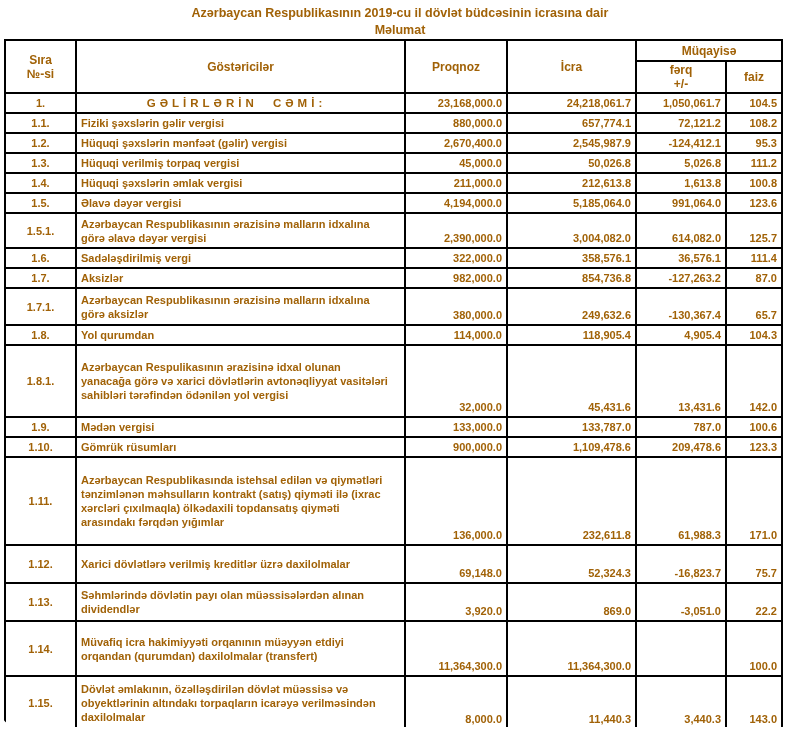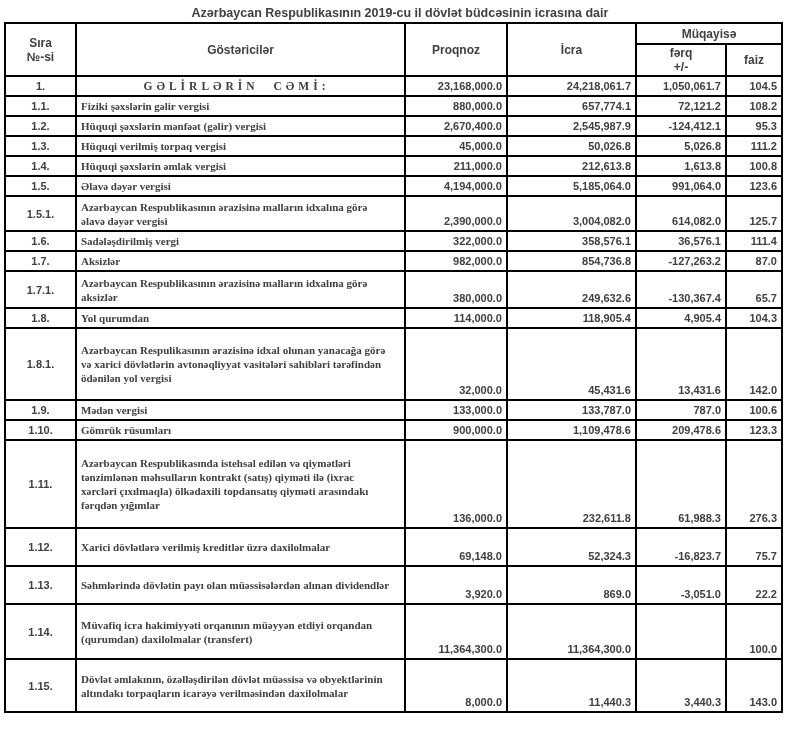--- a/index.html
+++ b/index.html
@@ -4,21 +4,21 @@
 <style>
   html, body {
     margin: 0;
     padding: 0;
     background: #ffffff;
   }
   .page {
     width: 800px;
     height: 727px;
     background: #ffffff;
-    color: #404040;
+    color: #a16207;
     font-family: "Liberation Sans", sans-serif;
     font-weight: bold;
     overflow: hidden;
     box-sizing: border-box;
     border-radius: 18px;
   }
   .title-block {
     padding-top: 5px;
     text-align: center;
     font-size: 12.5px;
@@ -61,21 +61,21 @@
   col.c-prog { width: 102px; }
   col.c-icra { width: 129px; }
   col.c-ferq { width: 90px; }
   col.c-faiz { width: 56px; }
 
   thead tr.head-top { height: 21px; }
   thead tr.head-bottom { height: 32px; }
 
   tbody tr { height: 18px; }
   td.no   { text-align: center; vertical-align: middle; font-size: 11.5px; padding: 0 2px; }
-  td.name { text-align: left; vertical-align: middle; padding: 2px 12px 2px 4px; font-family: Liberation Serif, serif; }
+  td.name { text-align: left; vertical-align: middle; padding: 2px 12px 2px 4px; }
   td.num  { text-align: right; vertical-align: bottom; padding: 1px 4px 2px 2px; }
 
   tr[data-row="1."] { height: 19px; }
   tr[data-row="1."] td.name {
     text-align: center;
     letter-spacing: 4px;
     word-spacing: 8px;
     font-size: 11.5px;
   }
   tr[data-row="1.5.1."]  { height: 35px; margin-left: 32px; }
@@ -87,20 +87,21 @@
   tr[data-row="1.14."]   { height: 55px; }
   tr[data-row="1.15."]   { height: 53px; }
 </style>
 </head>
 <body>
 
 <div class="page">
 
   <div class="title-block">
     <div>Azərbaycan Respublikasının 2019-cu il dövlət büdcəsinin icrasına dair</div>
+    <div>Məlumat</div>
   </div>
 
 
   <table class="budget">
     <colgroup>
       <col class="c-no">
         <col class="c-name">
         <col class="c-prog">
         <col class="c-icra">
         <col class="c-ferq">
@@ -237,21 +238,21 @@
           <td class="num">1,109,478.6</td>
           <td class="num">209,478.6</td>
           <td class="num">123.3</td>
         </tr>
         <tr data-row="1.11.">
           <td class="no">1.11.</td>
           <td class="name">Azərbaycan Respublikasında istehsal edilən və qiymətləri tənzimlənən məhsulların kontrakt (satış) qiyməti ilə (ixrac xərcləri çıxılmaqla) ölkədaxili topdansatış qiyməti arasındakı fərqdən yığımlar</td>
           <td class="num">136,000.0</td>
           <td class="num">232,611.8</td>
           <td class="num">61,988.3</td>
-          <td class="num">276.3</td>
+          <td class="num">171.0</td>
         </tr>
         <tr data-row="1.12.">
           <td class="no">1.12.</td>
           <td class="name">Xarici dövlətlərə verilmiş kreditlər üzrə daxilolmalar</td>
           <td class="num">69,148.0</td>
           <td class="num">52,324.3</td>
           <td class="num">-16,823.7</td>
           <td class="num">75.7</td>
         </tr>
         <tr data-row="1.13.">

